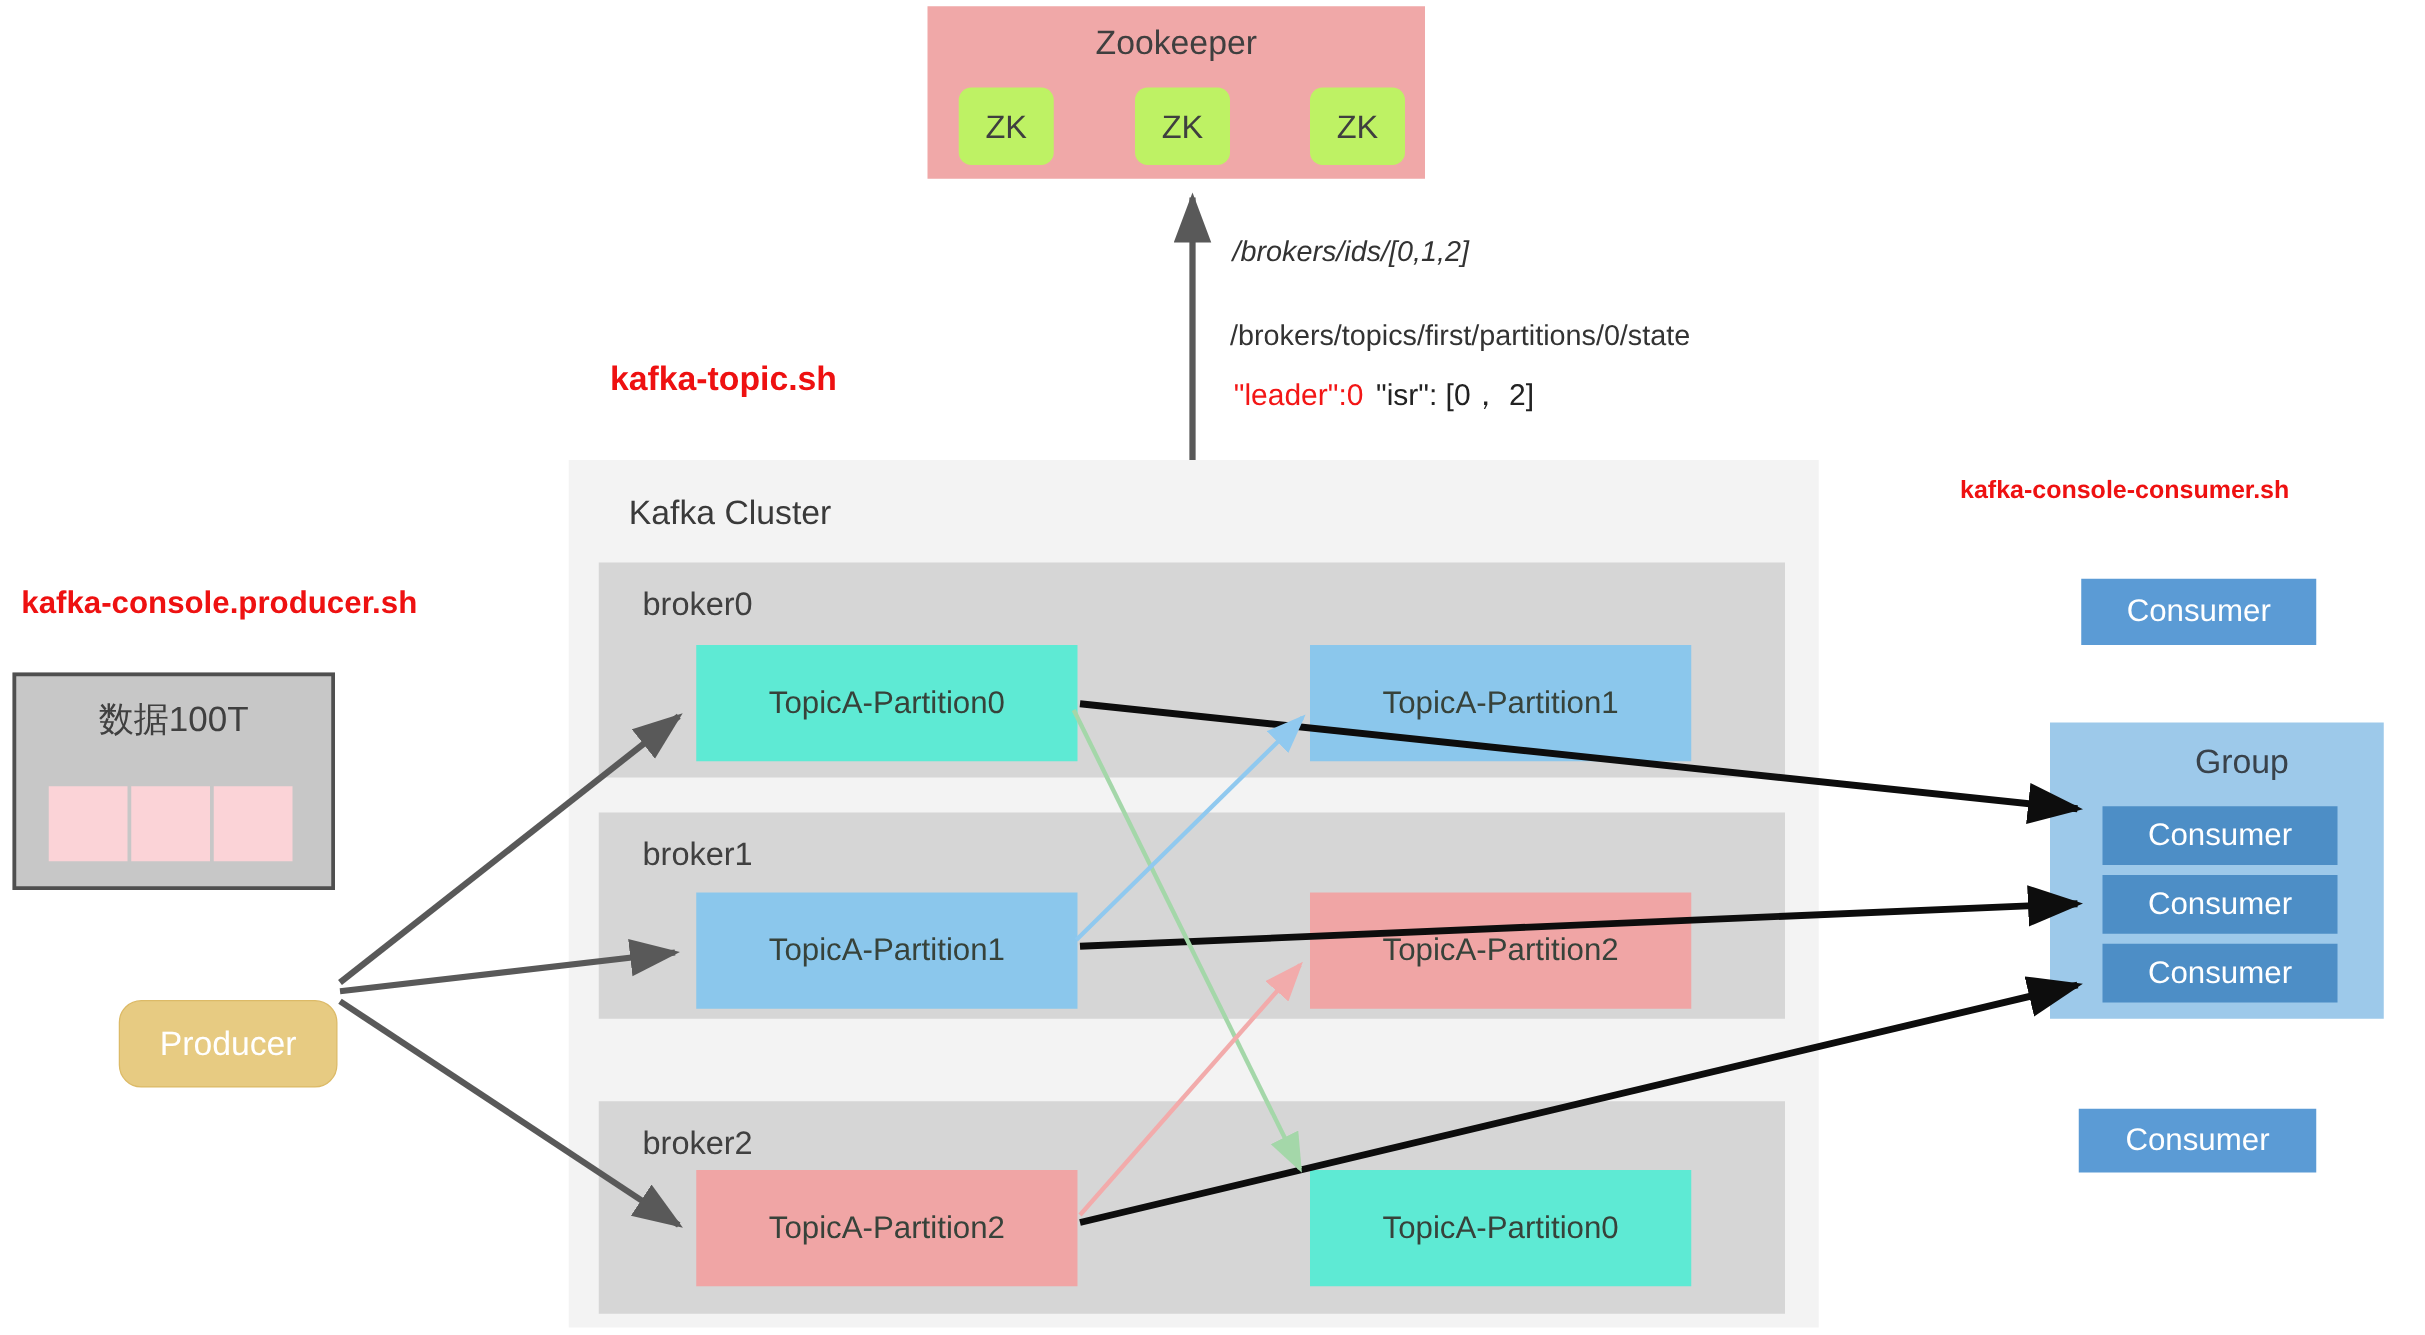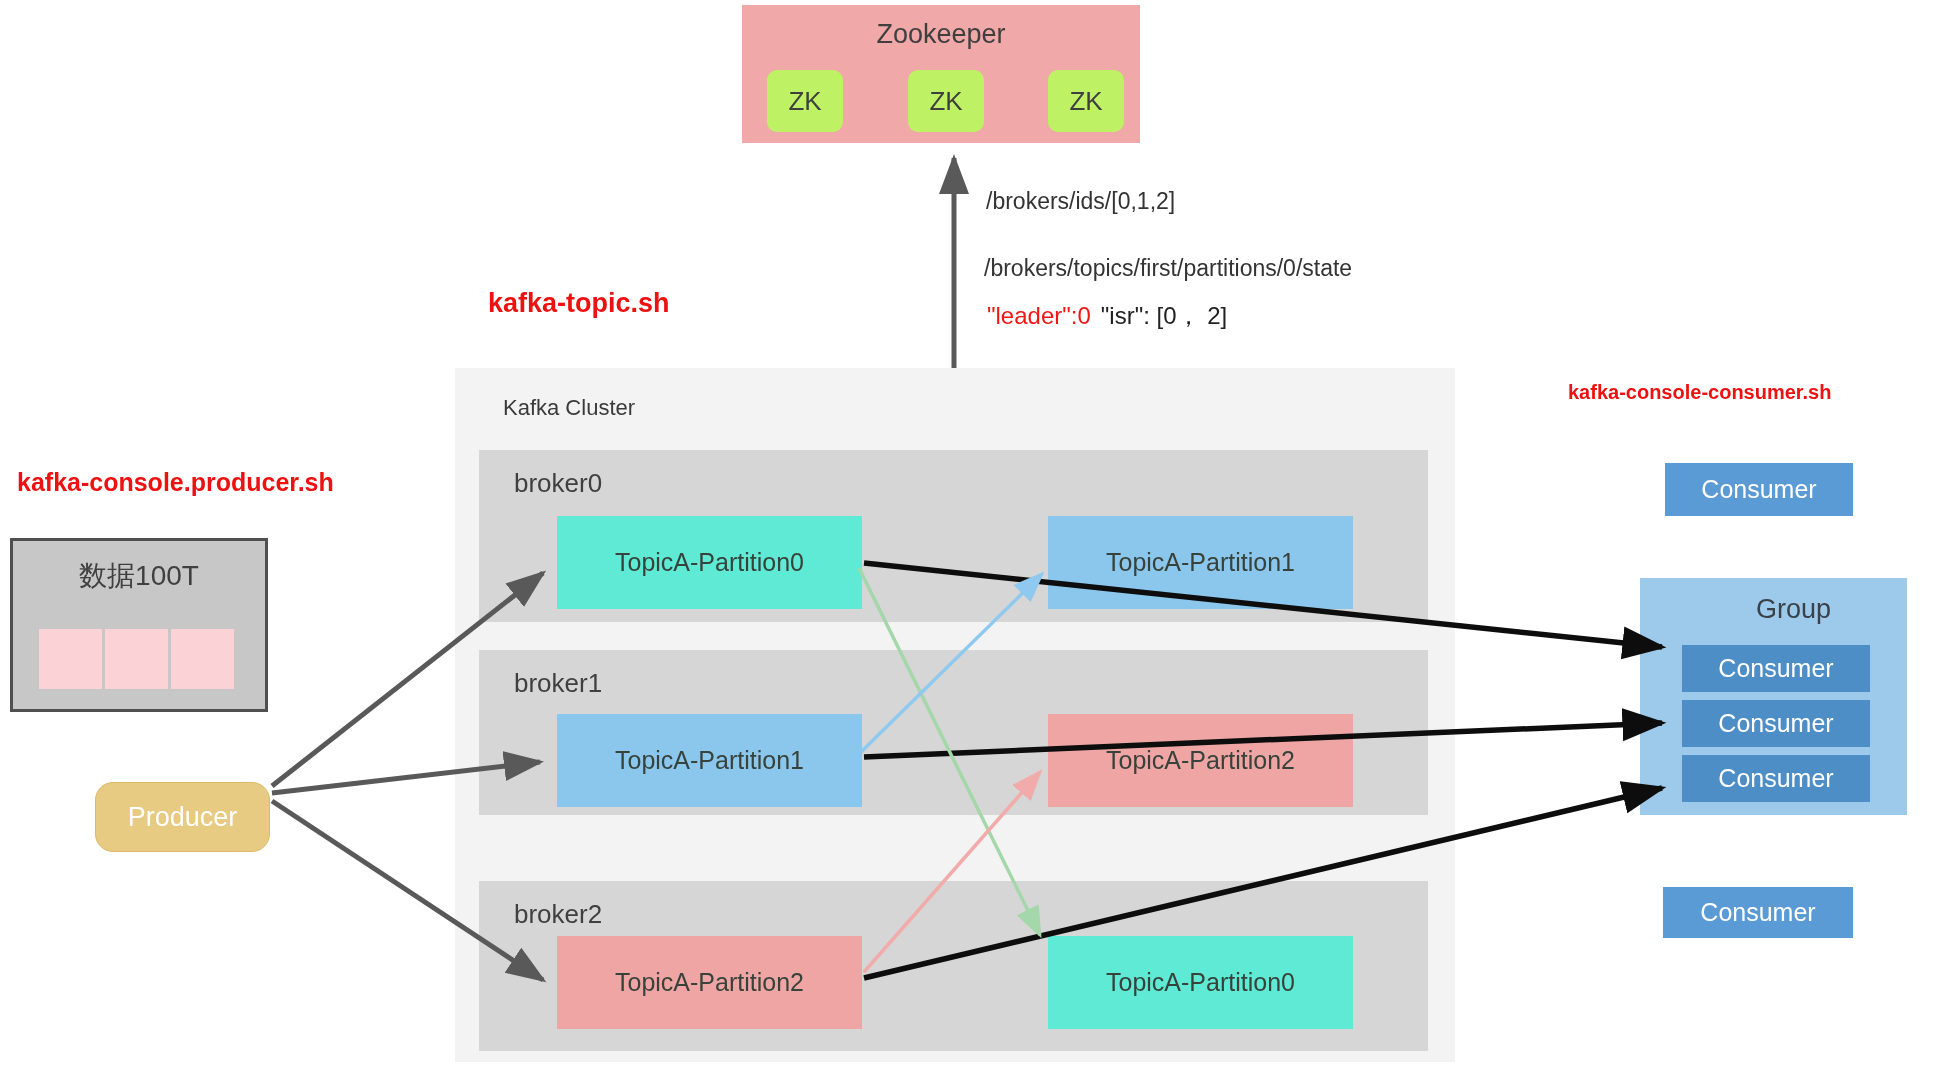--- a/index.html
+++ b/index.html
@@ -18,36 +18,36 @@
   .zookeeper-title{margin-top:14px;font-size:27px;color:#3f3f3f;}
   .zk-node{
     position:absolute;top:65px;width:76px;height:62px;
     background:#bef264;border-radius:10px;
     display:flex;align-items:center;justify-content:center;
     font-size:26px;color:#3f3f3f;
   }
   .zk-0{left:25px;} .zk-1{left:166px;} .zk-2{left:306px;}
   
   .zk-path{font-size:23px;color:#333;}
-  .zk-path-1{left:986px;top:188px;}
+  .zk-path-1{left:986px;top:188px;font-style:italic;}
   .zk-path-2{left:984px;top:255px;}
   .zk-leader-line{left:987px;top:300px;font-size:24px;color:#222;}
   .red-part{color:#f31616;}
   .black-part{margin-left:10px;}
   
   .script-label{font-weight:bold;color:#ee1111;}
   .label-topic{left:488px;top:288px;font-size:27px;}
   .label-producer-sh{left:17px;top:468px;font-size:25px;}
   .label-consumer-sh{left:1568px;top:381px;font-size:20px;}
   
   .cluster{
     left:455px;top:368px;width:1000px;height:694px;
     background:#f3f3f3;
   }
-  .cluster-title{position:absolute;left:48px;top:27px;font-size:22px;color:#3a3a3a;}
+  .cluster-title{position:absolute;left:48px;top:27px;font-size:27px;color:#3a3a3a;}
   .broker{
     position:absolute;left:24px;width:949px;
     background:#d6d6d6;
   }
   .broker-0{top:82px;height:172px;text-decoration:underline;}
   .broker-1{top:282px;height:165px;}
   .broker-2{top:513px;height:170px;}
   .broker-name{position:absolute;left:35px;top:18px;font-size:26px;color:#404040;}
   .partition{
     position:absolute;width:305px;height:93px;
@@ -65,21 +65,21 @@
   .data-box{
     left:10px;top:538px;width:252px;height:168px;
     background:#c7c7c7;border:3px solid #4f4f4f;text-align:center;
   }
   .data-box-title{margin-top:16px;font-size:28px;color:#404040;}
   .data-cell{
     position:absolute;top:88px;width:63px;height:60px;background:#fbd3d7;
   }
   .cell-0{left:26px;} .cell-1{left:92px;} .cell-2{left:158px;}
   .producer-btn{
-    left:95px;top:782px;width:173px;height:68px;
+    left:95px;top:800px;width:173px;height:68px;
     background:#e7cb82;border:1px solid #dcba67;border-radius:18px;
     display:flex;align-items:center;justify-content:center;
     font-size:27px;color:#ffffff;
   }
   
   .consumer-btn{
     background:#5b9bd5;color:#fff;
     display:flex;align-items:center;justify-content:center;font-size:25px;
   }
   .consumer-top{left:1665px;top:463px;width:188px;height:53px;}

